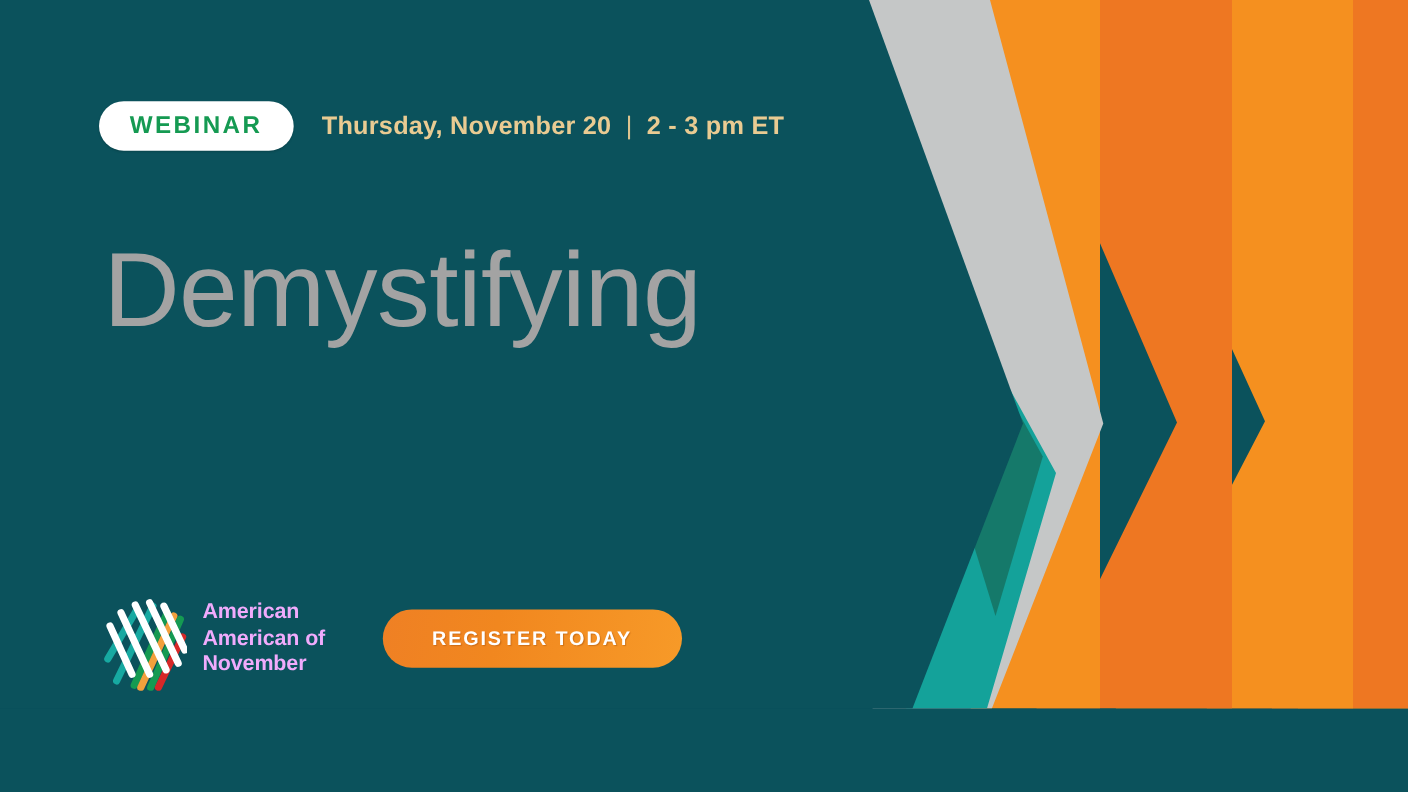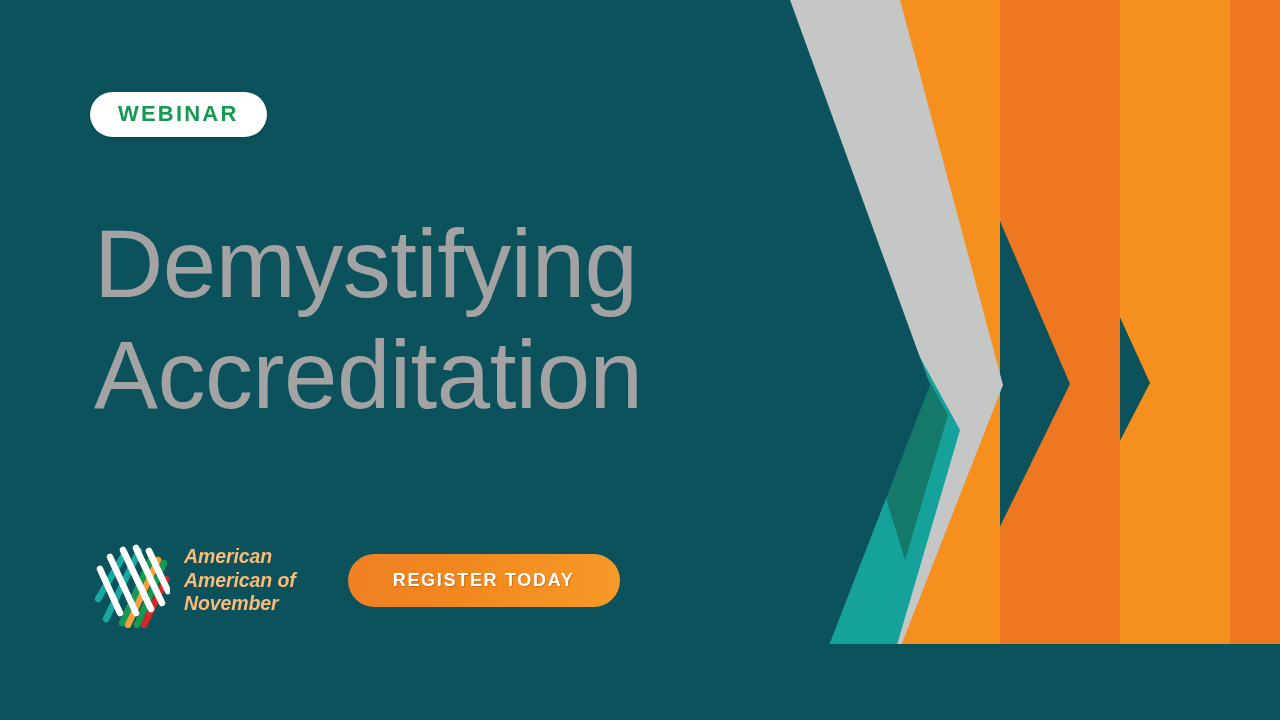--- a/index.html
+++ b/index.html
@@ -91,26 +91,25 @@
     display: flex;
     align-items: center;
     gap: 14px;
   }
   #aam-mark {
     width: 78px;
     height: 95px;
     flex: none;
   }
   #aam-wordmark {
-    color: #fdba74;
+    color: #f0abfc;
     font-size: 19.5px;
     font-weight: bold;
     line-height: 1.22;
     letter-spacing: -0.1px;
-    font-style: italic;
   }
   #aam-wordmark .wm-line { display: block; }
 
   #register-button {
     margin-left: 52px;
     width: 272px;
     height: 53px;
     border: none;
     border-radius: 999px;
     background: linear-gradient(100deg, #ef8024 0%, #f1871f 38%, #f79a28 100%);
@@ -145,25 +144,29 @@
 
     <polygon points="890,310 948,415 905,560 862,420" fill="#15796a"></polygon>
 
     <polygon points="0,0 790,0 930,385 800,720 0,720" fill="#0b525c"></polygon>
   </svg>
 
   <div id="badge-row">
     <div id="webinar-pill">
       <span class="pill-text">WEBINAR</span>
     </div>
+    <div id="date-line">
+      <span>Thursday, November 20</span>
+      <span class="sep">|</span>
+      <span>2 - 3 pm ET</span>
+    </div>
   </div>
 
   <div id="headline">
     <span class="line">Demystifying</span>
-    <span class="line">Accreditation</span>
   </div>
 
   <div id="footer">
 
     <div id="aam-logo">
       <svg id="aam-mark" viewBox="0 0 78 95">
         <g stroke-linecap="round" fill="none" stroke-width="6.5">
 
           <line x1="6" y1="66" x2="32" y2="22" stroke="#17a9a1"></line>
           <line x1="14" y1="86" x2="47" y2="18" stroke="#17a9a1"></line>

